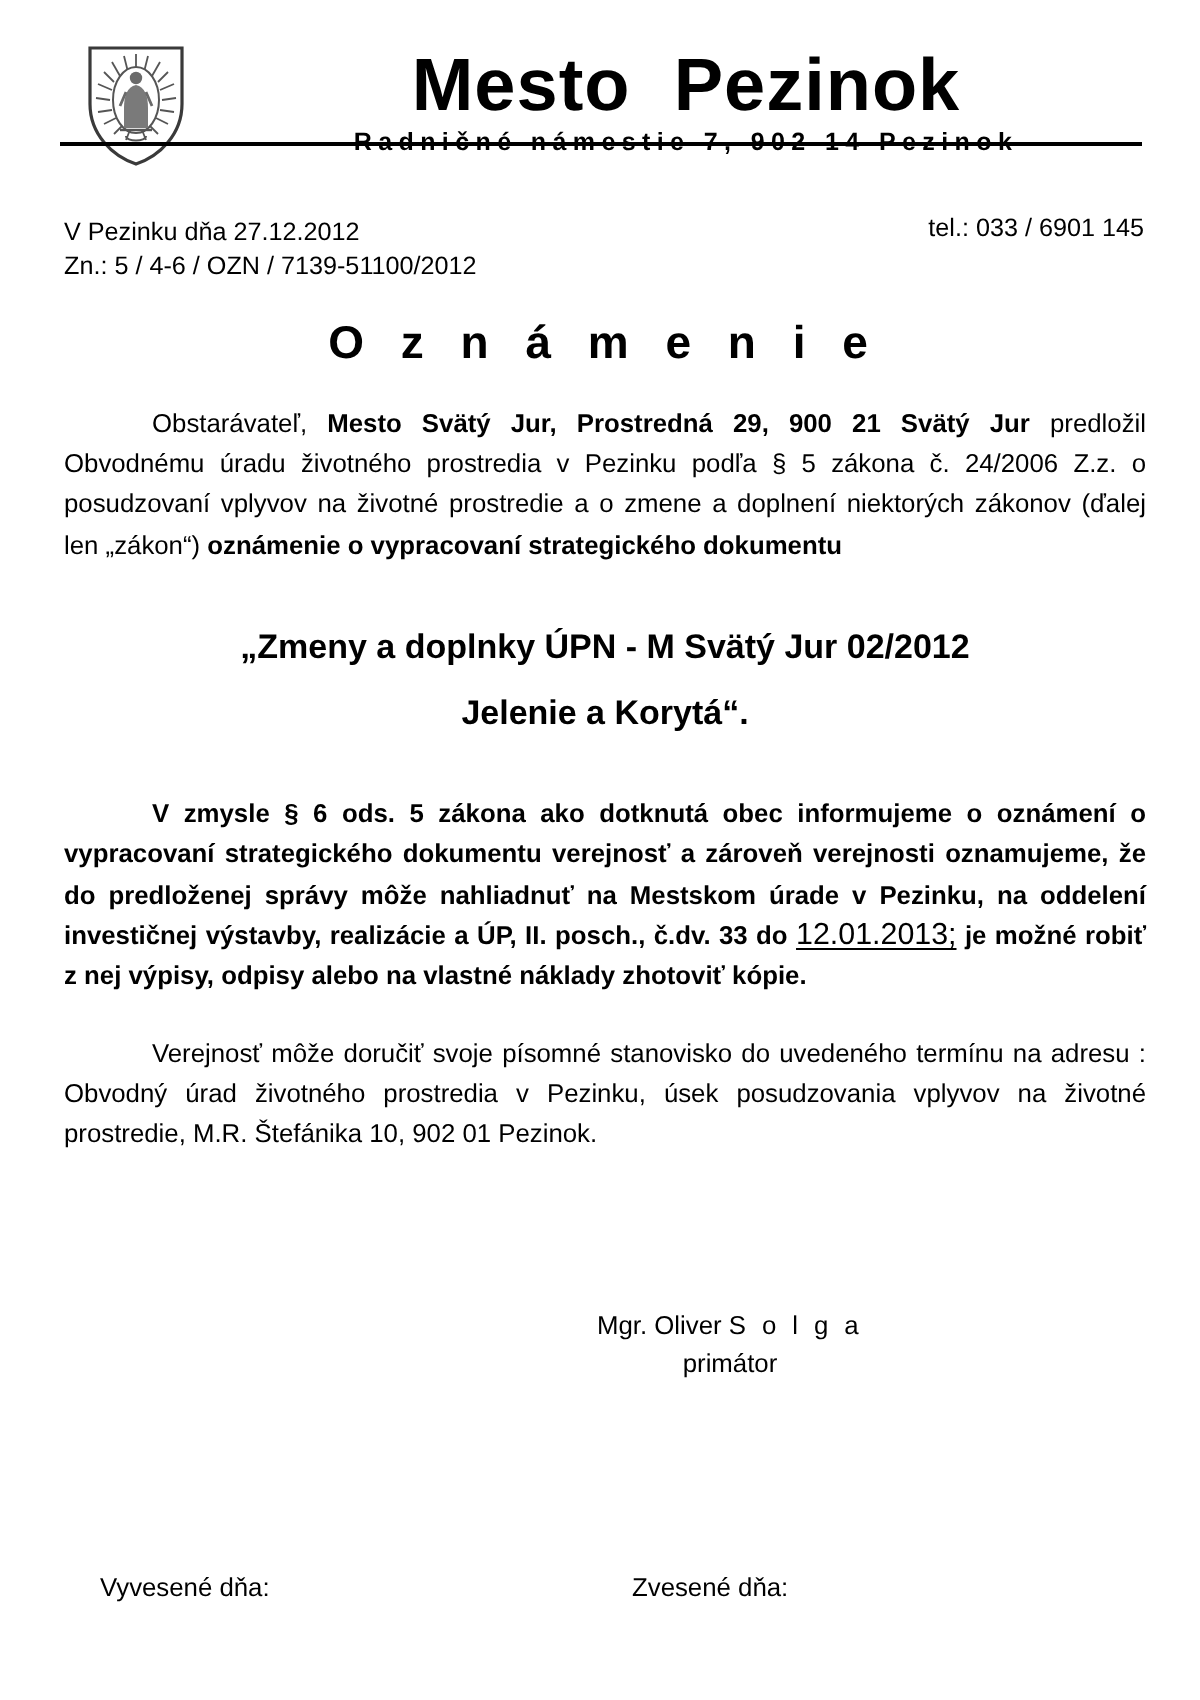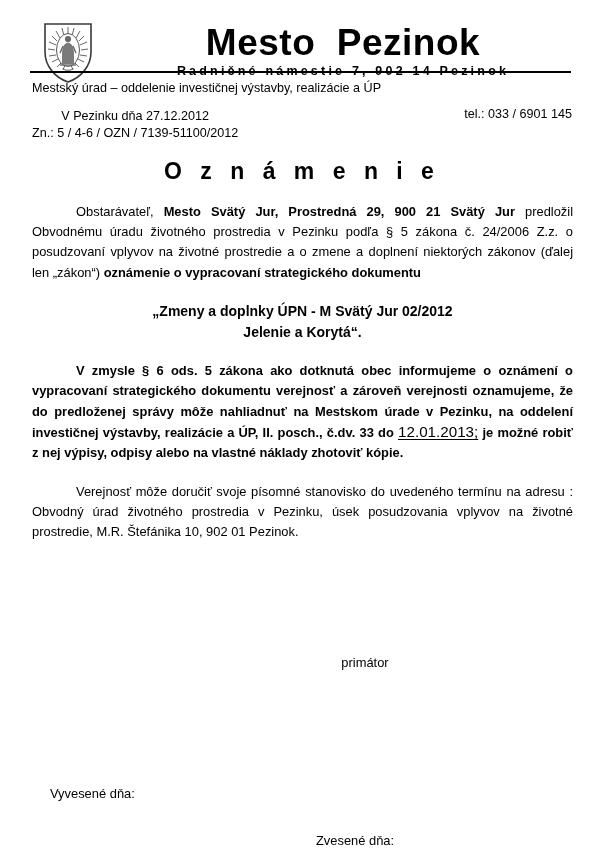--- a/index.html
+++ b/index.html
@@ -97,21 +97,21 @@
   }
 
   
   .refblock {
     position: absolute;
     left: 32px;
     top: 108px;
     font-size: 12.6px;
     line-height: 17px;
   }
-  .refblock div { white-space: nowrap; text-align: center; }
+  .refblock div { white-space: nowrap; }
 
   
   .doc-title {
     position: absolute;
     left: 32px;
     top: 158px;
     width: 540px;
     text-align: center;
     font-size: 23px;
     font-weight: bold;
@@ -131,23 +131,23 @@
   p.para {
     margin: 0;
     text-align: justify;
     text-indent: 44px;
     text-justify: inter-word;
   }
   b, strong { font-weight: bold; }
   .spacer-md { height: 18px; }
 
   .center-title {
-    margin: 0;
-    text-align: center;
-    font-size: 14px;
+    margin: 12px;
+    text-align: center;
+    font-size: 17px;
     font-weight: bold;
     line-height: 21px;
   }
 
   .para-bold {
     margin: 0;
     text-align: justify;
     text-indent: 44px;
     font-weight: bold;
     line-height: 20.4px;
@@ -176,21 +176,21 @@
   
   .footer-fields {
     position: absolute;
     left: 50px;
     top: 786px;
     width: 540px;
     height: 20px;
     font-size: 12.9px;
   }
   .ff-left  { position: absolute; left: 0px;   top: 0; white-space: nowrap; }
-  .ff-right { position: absolute; left: 266px; top: 0; white-space: nowrap; margin-top: 47px; }
+  .ff-right { position: absolute; left: 266px; top: 0; white-space: nowrap; }
 </style>
 </head>
 <body>
 
 <div class="page">
 
   <div class="letterhead">
 
     <div class="crest">
       <svg viewBox="0 0 52 62" xmlns="http://www.w3.org/2000/svg">
@@ -231,21 +231,20 @@
     </div>
 
     <div class="org-name">Mesto  Pezinok</div>
 
     <div class="org-address">Radničné námestie 7, 902 14 Pezinok</div>
   </div>
 
   <div class="rule"></div>
 
   <div class="dept-row">
-    <div class="dept-name">Mestský úrad – oddelenie investičnej výstavby, realizácie a ÚP</div>
     <div class="dept-phone">tel.:  033 / 6901 145</div>
   </div>
 
   <div class="refblock">
     <div>V Pezinku dňa  27.12.2012</div>
     <div>Zn.: 5 / 4-6 / OZN / 7139-51100/2012</div>
   </div>
 
   <div class="doc-title">O z n á m e n i e</div>
 
@@ -261,20 +260,21 @@
     <div class="spacer-md"></div>
 
     <p class="para-bold"><span>V zmysle § 6 ods. 5 zákona ako dotknutá obec informujeme o oznámení o vypracovaní strategického dokumentu verejnosť a zároveň verejnosti oznamujeme, že do predloženej správy môže nahliadnuť na Mestskom úrade v Pezinku, na oddelení investičnej výstavby, realizácie a ÚP</span><span class="normal-weight">, II. posch., č.dv. 33 do </span><span class="date-emph">12.01.2013;</span><span> je možné robiť z nej výpisy, odpisy  alebo na vlastné náklady zhotoviť kópie.</span></p>
 
     <div class="spacer-md"></div>
 
     <p class="para">Verejnosť môže doručiť svoje písomné stanovisko do uvedeného termínu na adresu : Obvodný úrad životného prostredia v Pezinku, úsek posudzovania vplyvov na životné prostredie, M.R. Štefánika 10, 902 01 Pezinok.</p>
   </div>
 
   <div class="signature">
+    <div class="sig-name"><span>Mgr. Oliver </span><span class="sig-spaced">S o l g a</span></div>
     <div>primátor</div>
   </div>
 
   <div class="footer-fields">
     <div class="ff-left">Vyvesené dňa:</div>
     <div class="ff-right">Zvesené dňa:</div>
   </div>
 
 </div>
 

